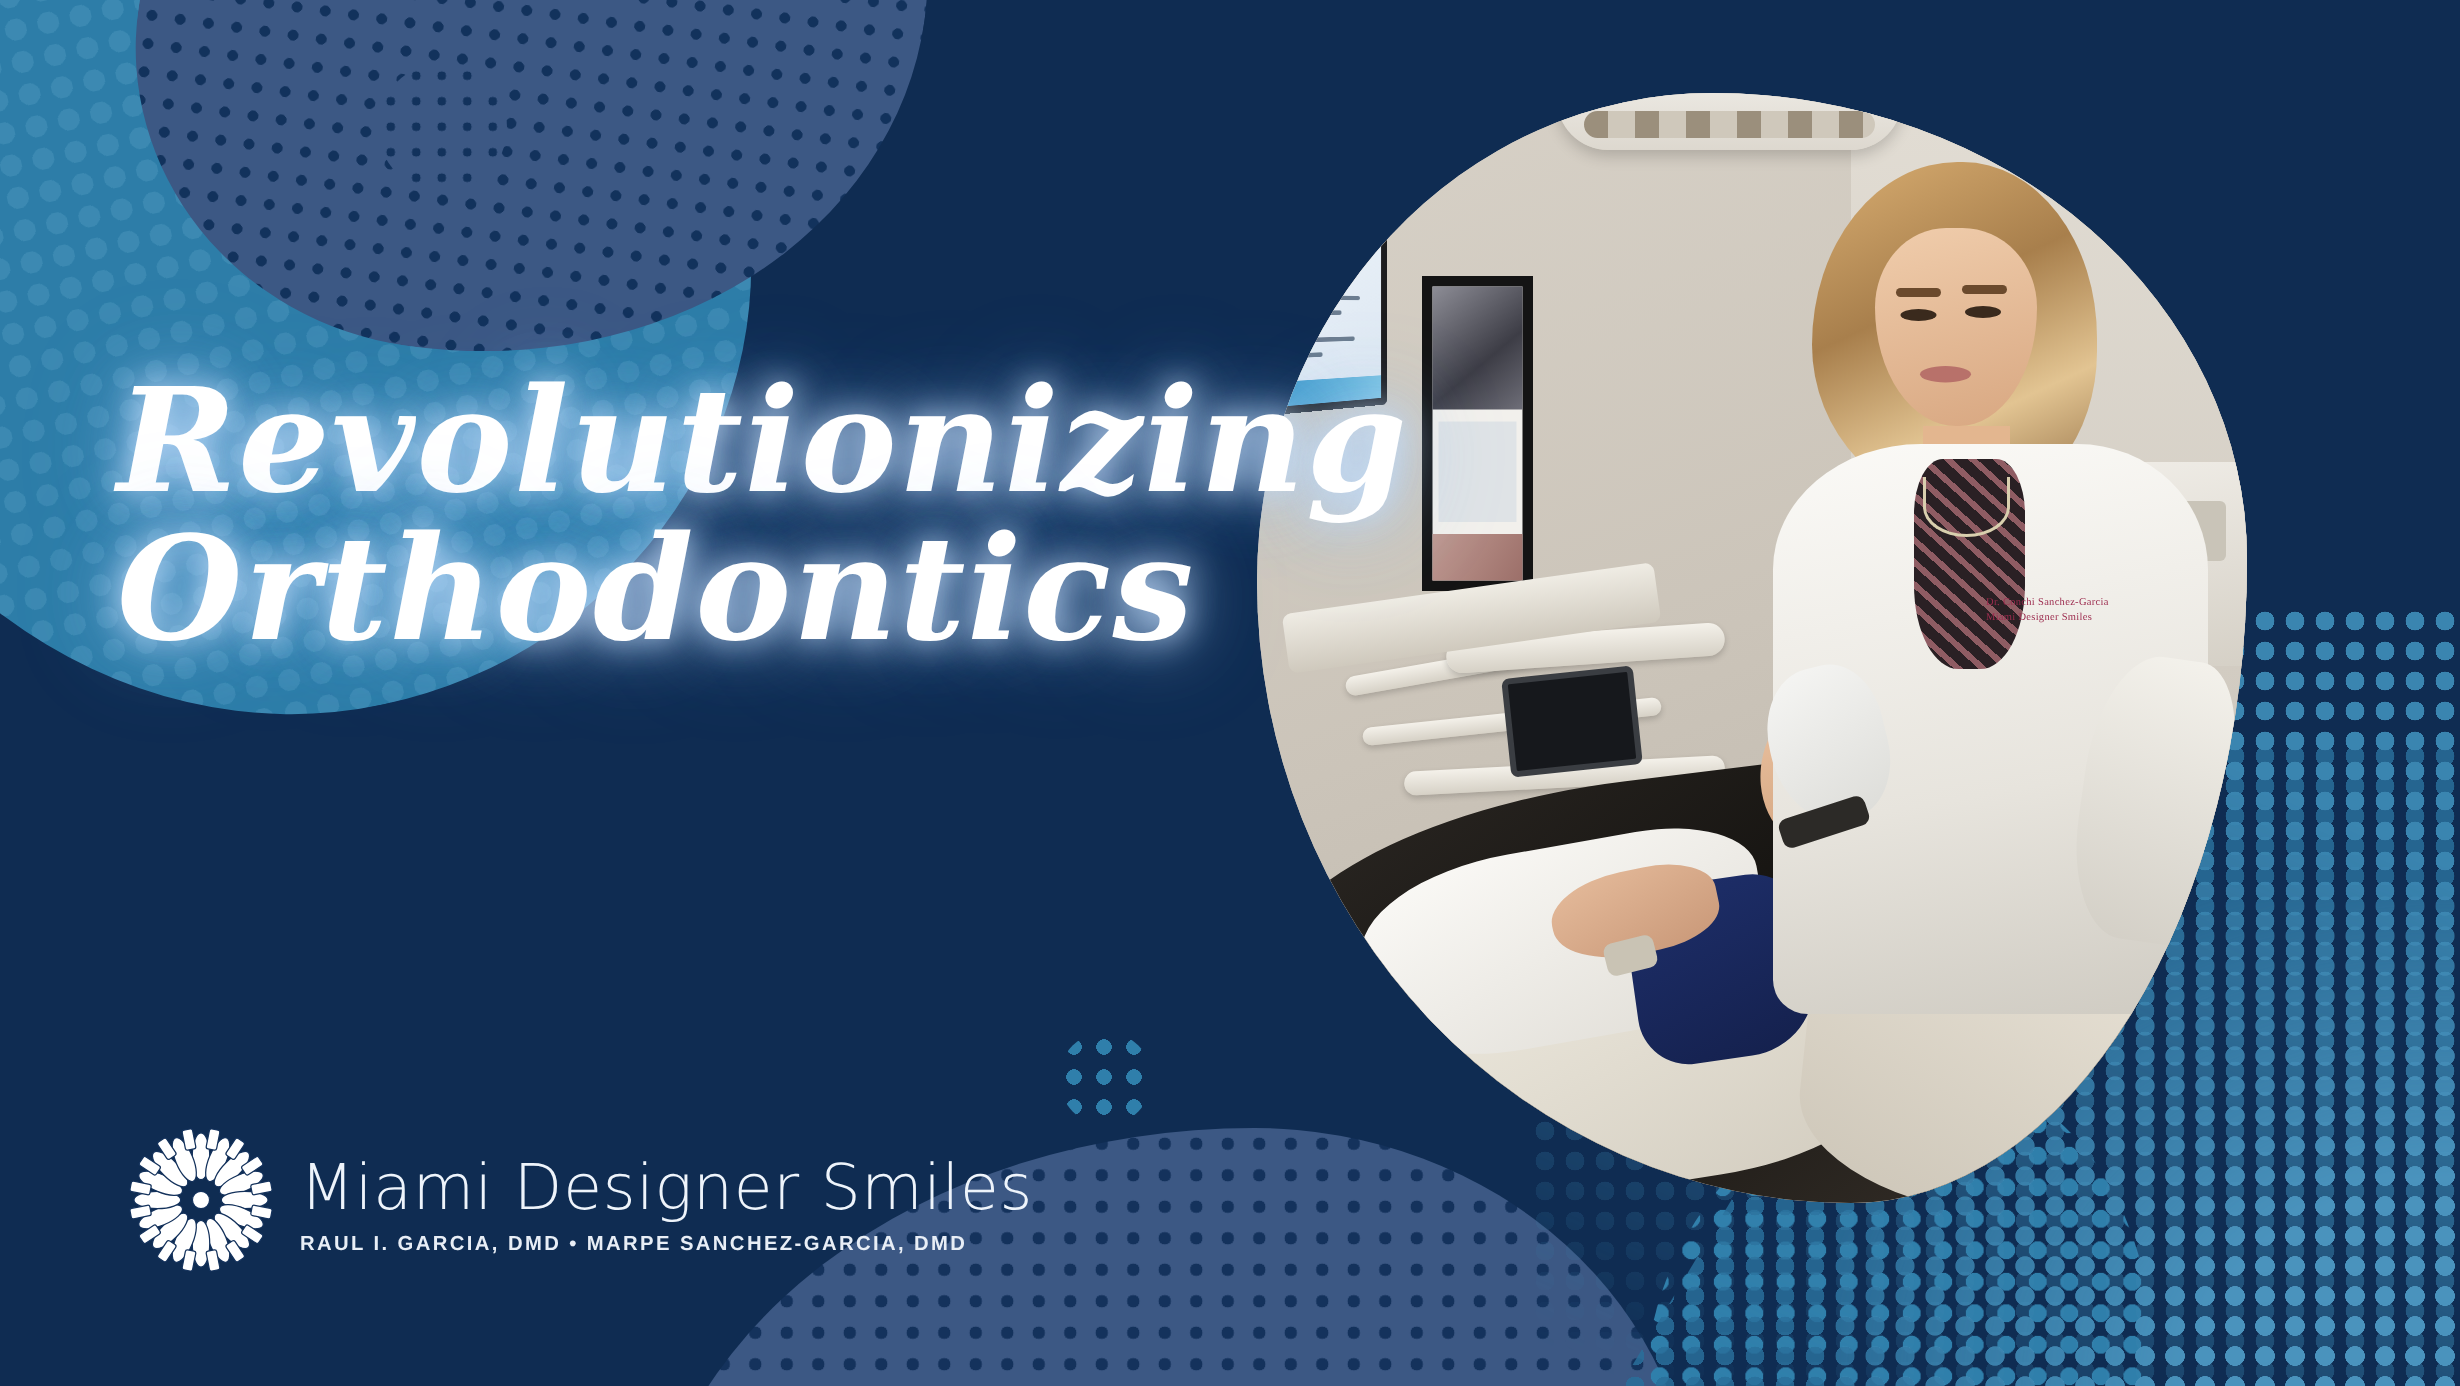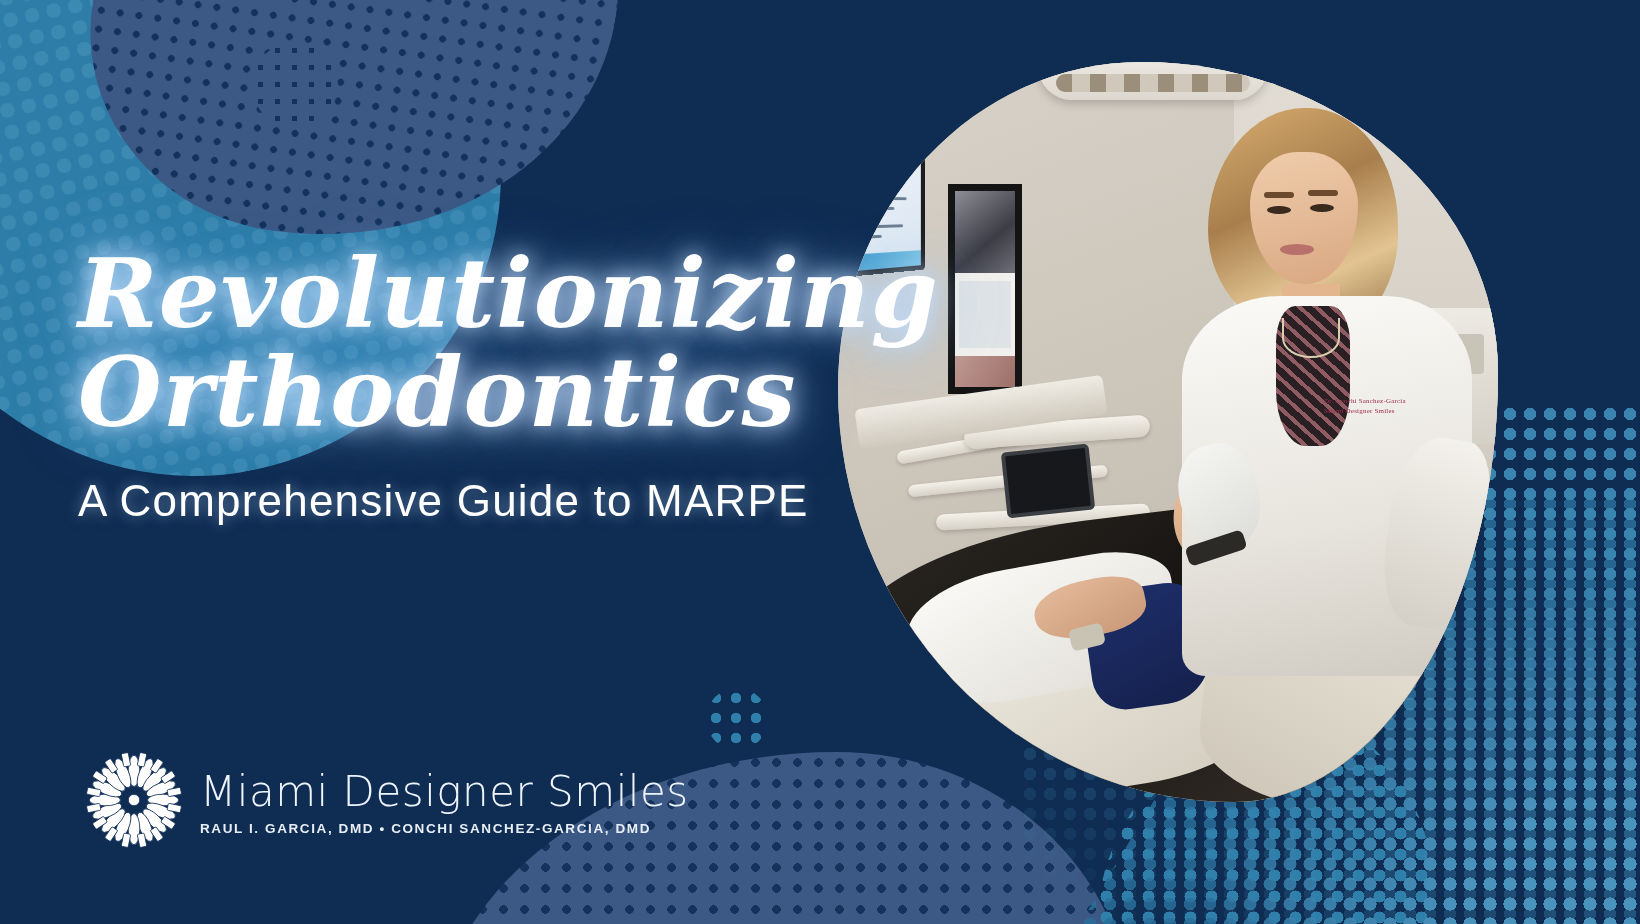--- a/index.html
+++ b/index.html
@@ -352,21 +352,20 @@
         <div class="doc-arm-r"></div>
         <div class="doc-glove"></div>
         <div class="doc-band"></div>
       </div>
     </div>
   </div>
 
   <div class="text-block">
     <div class="title-script">Revolutionizing</div>
     <div class="title-script title-line2">Orthodontics</div>
-    <div class="subtitle">A Comprehensive Guide to MARPE</div>
   </div>
 
   <div class="logo">
     <svg class="logo-mark" viewBox="0 0 100 100">
       <g fill="#ffffff" stroke="#14325c" stroke-width="0.8">
         <g id="pl">
           <ellipse cx="50" cy="22" rx="5.6" ry="15" transform="rotate(0 50 50)"></ellipse>
         </g>
         <ellipse cx="50" cy="22" rx="5.6" ry="15" transform="rotate(22.5 50 50)"></ellipse>
         <ellipse cx="50" cy="22" rx="5.6" ry="15" transform="rotate(45 50 50)"></ellipse>
@@ -399,17 +398,17 @@
         <rect x="46.6" y="4" width="6.8" height="13" rx="1.4" transform="rotate(281.25 50 50)"></rect>
         <rect x="46.6" y="4" width="6.8" height="13" rx="1.4" transform="rotate(303.75 50 50)"></rect>
         <rect x="46.6" y="4" width="6.8" height="13" rx="1.4" transform="rotate(326.25 50 50)"></rect>
         <rect x="46.6" y="4" width="6.8" height="13" rx="1.4" transform="rotate(348.75 50 50)"></rect>
 
         <circle cx="50" cy="50" r="5.5"></circle>
       </g>
     </svg>
     <div class="logo-text">
       <div class="logo-name">Miami Designer Smiles</div>
-      <div class="logo-sub">RAUL I. GARCIA, DMD • CONCHI SANCHEZ-GARCIA, DMD</div>
+      <div class="logo-sub">RAUL I. GARCIA, DMD • MARPE SANCHEZ-GARCIA, DMD</div>
     </div>
   </div>
 
 </div>
 
 </body></html>

